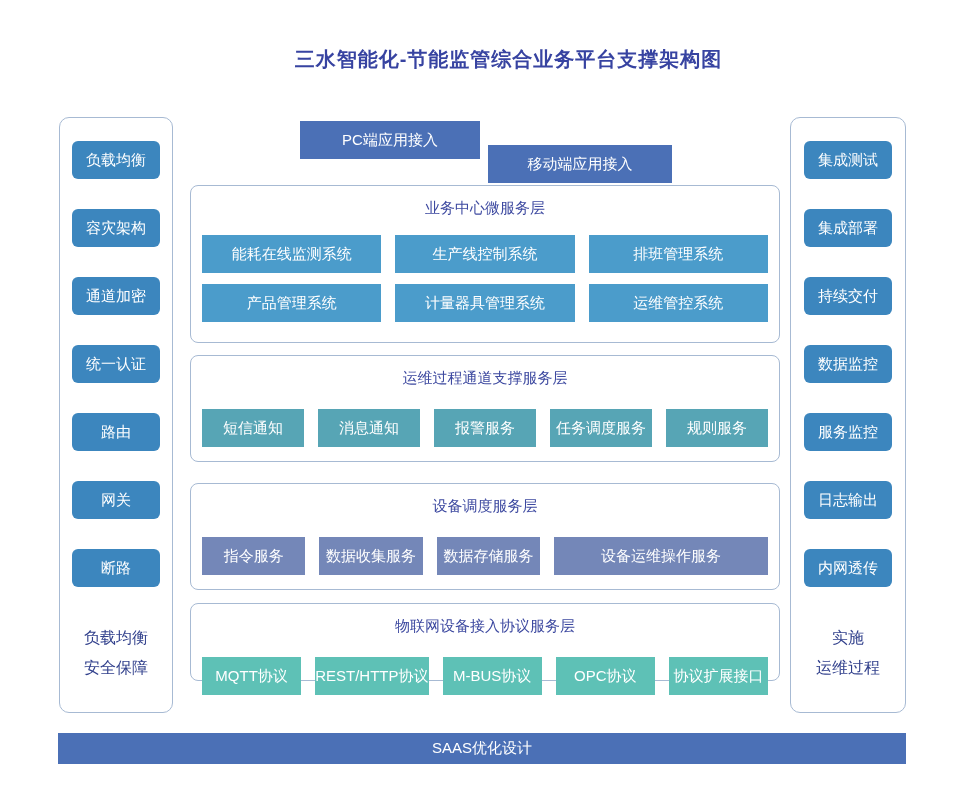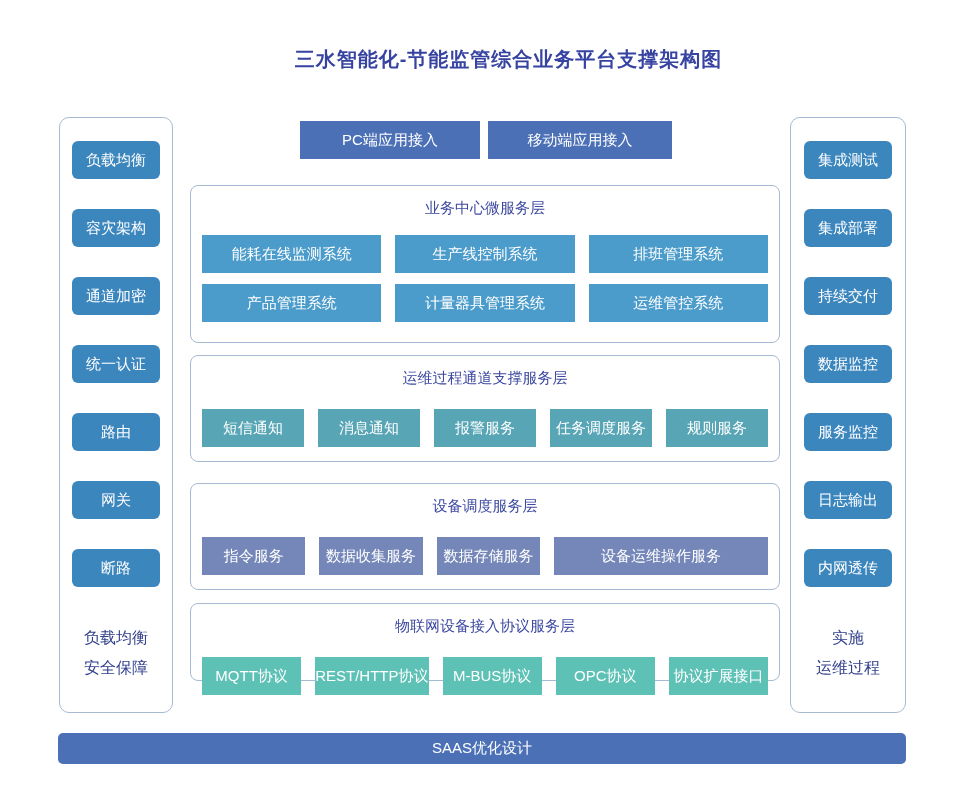--- a/index.html
+++ b/index.html
@@ -30,24 +30,24 @@
     margin-top:6px; text-align:center; font-size:16px; line-height:30px;
     color:var(--footer-text,#31408C);
   }
   
   .top-btn {
     position:absolute; top:121px; height:38px;
     background:var(--accent-button,#4B70B6); border-radius:0;
     color:#fff; font-size:15px; display:flex; align-items:center; justify-content:center;
   }
   .top-btn-pc     { left:300px; width:180px; }
-  .top-btn-mobile { left:488px; width:184px; }
+  .top-btn-mobile { left:488px; width:184px;margin-top:24px; }
   .bottom-bar {
     position:absolute; left:58px; top:733px; width:848px; height:31px;
-    background:var(--accent-button,#4B70B6); border-radius:5px;
+    background:var(--accent-button,#4B70B6); border-radius:0;
     color:#fff; font-size:15px; display:flex; align-items:center; justify-content:center;
   }
   
   .panel {
     position:absolute; left:190px; width:590px; box-sizing:border-box;
     border:1px solid var(--panel-border,#A7BAD3); border-radius:8px;
   }
   .panel-1 { top:185px; height:158px; }
   .panel-2 { top:355px; height:107px; }
   .panel-3 { top:483px; height:107px; }

